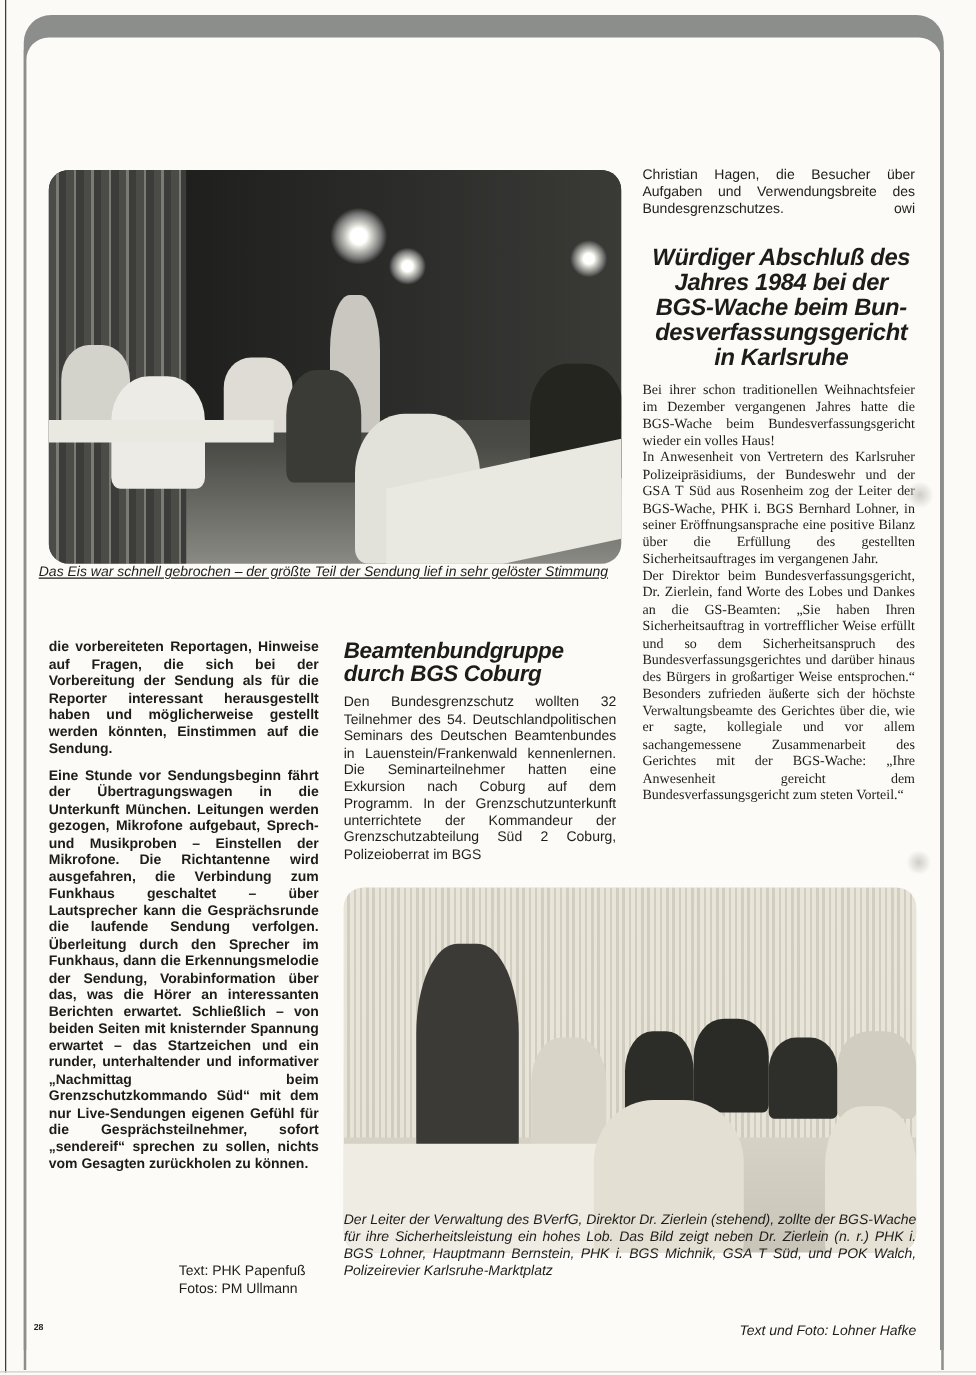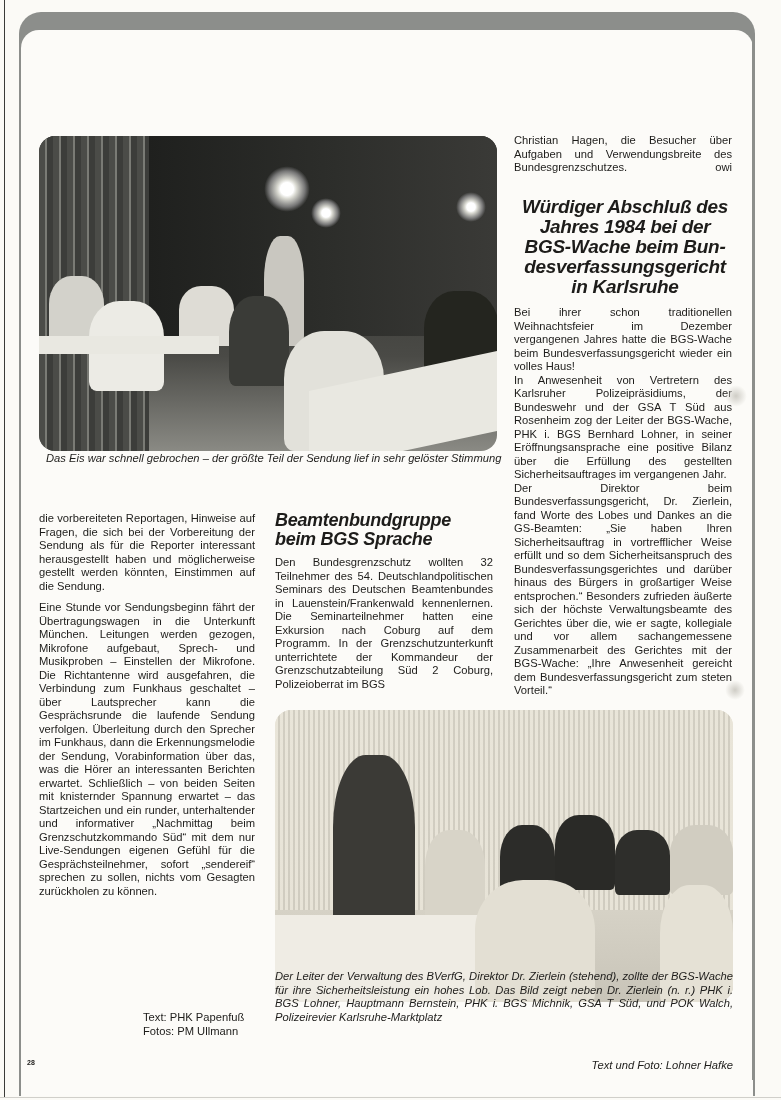--- a/index.html
+++ b/index.html
@@ -71,51 +71,51 @@
   <div class="p1-person" style="left:225px;top:100px;width:40px;height:110px;background:#c9c7c0;"></div>
   <div class="p1-person" style="left:10px;top:140px;width:55px;height:70px;background:#d3d2cb;"></div>
   <div class="p1-person" style="left:140px;top:150px;width:55px;height:60px;background:#dedcd5;"></div>
   <div class="p1-person" style="left:50px;top:165px;width:75px;height:90px;background:#ecebe5;"></div>
   <div class="p1-person" style="left:190px;top:160px;width:60px;height:90px;background:#3a3b37;"></div>
   <div class="p1-person" style="left:245px;top:195px;width:100px;height:120px;background:#e2e1da;"></div>
   <div class="p1-person" style="left:385px;top:155px;width:75px;height:95px;background:#24251f;"></div>
   <div class="p1-table" style="left:0;top:200px;width:180px;height:18px;"></div>
   <div class="p1-table" style="left:270px;top:235px;width:188px;height:80px;transform:skewY(-12deg);"></div>
 </div>
-<div class="caption" style="left:46px;top:452px;width:458px;">Das Eis war schnell gebrochen – der größte Teil der Sendung lief in sehr gelöster Stimmung</div>
+<div class="caption" style="left:31px;top:452px;width:458px;text-decoration:underline;">Das Eis war schnell gebrochen – der größte Teil der Sendung lief in sehr gelöster Stimmung</div>
 
-<div class="text" style="left:39px;top:512px;width:216px;">
+<div class="text" style="left:39px;top:512px;width:216px;font-weight:bold;">
   <p class="para">die vorbereiteten Reportagen, Hinweise auf Fragen, die sich bei der Vorbereitung der Sendung als für die Reporter interessant herausgestellt haben und möglicherweise gestellt werden könnten, Einstimmen auf die Sendung.</p>
   <p class="para">Eine Stunde vor Sendungsbeginn fährt der Übertragungswagen in die Unterkunft München. Leitungen werden gezogen, Mikrofone aufgebaut, Sprech- und Musikproben – Einstellen der Mikrofone. Die Richtantenne wird ausgefahren, die Verbindung zum Funkhaus geschaltet – über Lautsprecher kann die Gesprächsrunde die laufende Sendung verfolgen. Überleitung durch den Sprecher im Funkhaus, dann die Erkennungsmelodie der Sendung, Vorabinformation über das, was die Hörer an interessanten Berichten erwartet. Schließlich – von beiden Seiten mit knisternder Spannung erwartet – das Startzeichen und ein runder, unterhaltender und informativer „Nachmittag beim Grenzschutzkommando Süd“ mit dem nur Live-Sendungen eigenen Gefühl für die Gesprächsteilnehmer, sofort „sendereif“ sprechen zu sollen, nichts vom Gesagten zurückholen zu können.</p>
 </div>
 <div class="credit" style="left:143px;top:1011px;">Text: PHK Papenfuß</div>
 <div class="credit" style="left:143px;top:1025px;">Fotos: PM Ullmann</div>
 
 <div class="text" style="left:275px;top:511px;width:218px;">
   <h2 class="headline" style="font-size:18px;line-height:19px;margin-bottom:7px;">
     <span>Beamtenbundgruppe</span><br>
-    <span>beim BGS Sprache</span>
+    <span>durch BGS Coburg</span>
   </h2>
   <p class="para">Den Bundesgrenzschutz wollten 32 Teilnehmer des 54. Deutschlandpolitischen Seminars des Deutschen Beamtenbundes in Lauenstein/Frankenwald kennenlernen. Die Seminarteilnehmer hatten eine Exkursion nach Coburg auf dem Programm. In der Grenzschutzunterkunft unterrichtete der Kommandeur der Grenzschutzabteilung Süd 2 Coburg, Polizeioberrat im BGS</p>
 </div>
 
 <div class="text" style="left:514px;top:134px;width:218px;">
   <span>Christian Hagen, die Besucher über Aufgaben und Verwendungsbreite des Bundesgrenzschutzes.</span>
   <span style="float:right;">owi</span>
 </div>
 <div class="text" style="left:514px;top:197px;width:222px;text-align:center;">
   <h2 class="headline">
     <span>Würdiger Abschluß des</span><br>
     <span>Jahres 1984 bei der</span><br>
     <span>BGS-Wache beim Bun-</span><br>
     <span>desverfassungsgericht</span><br>
     <span>in Karlsruhe</span>
   </h2>
 </div>
-<div class="text" style="left:514px;top:306px;width:218px;">
+<div class="text" style="left:514px;top:306px;width:218px;font-family:Liberation Serif, serif;">
   <p class="para" style="margin:0;">Bei ihrer schon traditionellen Weihnachtsfeier im Dezember vergangenen Jahres hatte die BGS-Wache beim Bundesverfassungsgericht wieder ein volles Haus!</p>
   <p class="para" style="margin:0;">In Anwesenheit von Vertretern des Karlsruher Polizeipräsidiums, der Bundeswehr und der GSA T Süd aus Rosenheim zog der Leiter der BGS-Wache, PHK i. BGS Bernhard Lohner, in seiner Eröffnungsansprache eine positive Bilanz über die Erfüllung des gestellten Sicherheitsauftrages im vergangenen Jahr.</p>
   <p class="para" style="margin:0;">Der Direktor beim Bundesverfassungsgericht, Dr. Zierlein, fand Worte des Lobes und Dankes an die GS-Beamten: „Sie haben Ihren Sicherheitsauftrag in vortrefflicher Weise erfüllt und so dem Sicherheitsanspruch des Bundesverfassungsgerichtes und darüber hinaus des Bürgers in großartiger Weise entsprochen.“ Besonders zufrieden äußerte sich der höchste Verwaltungsbeamte des Gerichtes über die, wie er sagte, kollegiale und vor allem sachangemessene Zusammenarbeit des Gerichtes mit der BGS-Wache: „Ihre Anwesenheit gereicht dem Bundesverfassungsgericht zum steten Vorteil.“</p>
 </div>
 
 <div class="photo photo2" title="Dr. Zierlein standing and speaking at a table with uniformed BGS officers">
   <div class="p2-curtain"></div>
   <div class="p2-person" style="left:58px;top:45px;width:82px;height:180px;background:#3b3a36;"></div>
   <div class="p2-person" style="left:150px;top:120px;width:60px;height:90px;background:#d8d4c8;"></div>
   <div class="p2-person" style="left:225px;top:115px;width:55px;height:80px;background:#2c2c29;"></div>

